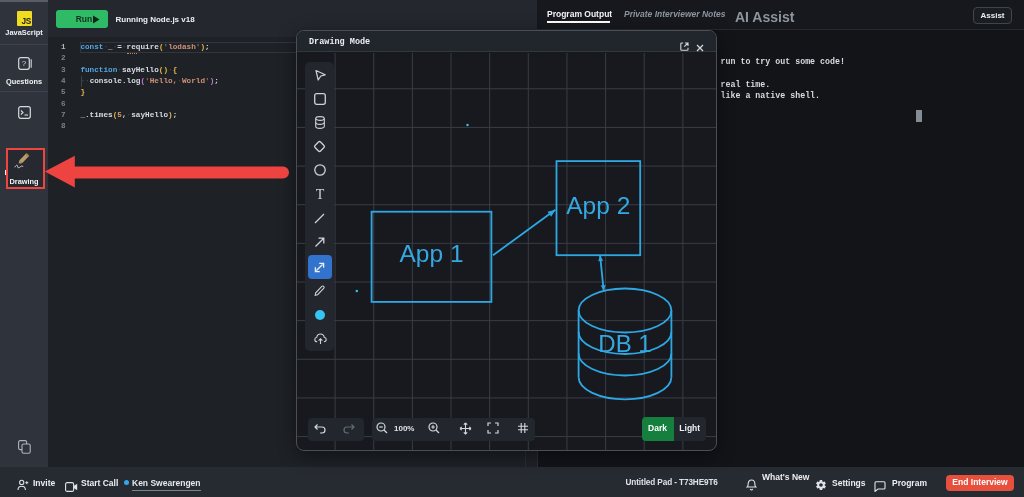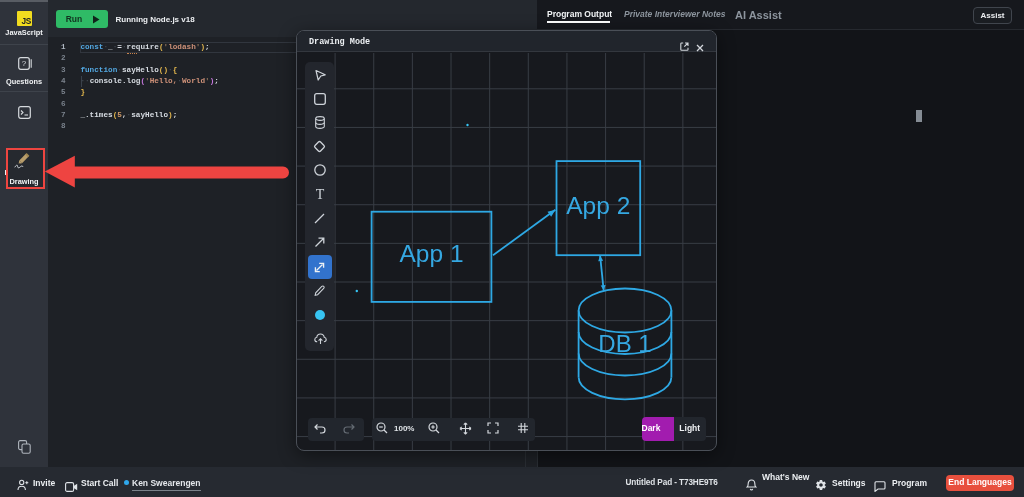--- a/index.html
+++ b/index.html
@@ -54,21 +54,21 @@
 
   <div class="abs" style="left:18px;top:440px;width:13px;height:14px;">
     <svg width="13" height="14" viewBox="0 0 13 14">
         <rect x="0.6" y="0.6" width="8" height="9" rx="1.5" fill="none" stroke="#aeb4bc" stroke-width="1.1"></rect>
         <rect x="4" y="4" width="8.2" height="9.3" rx="1.5" fill="#2f333b" stroke="#aeb4bc" stroke-width="1.1"></rect>
       </svg>
   </div>
 
   <div class="abs" style="left:48px;top:0;width:488.5px;height:37px;background:#24282e;"></div>
   <div class="abs" style="left:55.7px;top:9.5px;width:52.5px;height:18.5px;background:#2fbb66;border-radius:3px;">
-    <span style="position:absolute;left:10px;top:4.5px;font-size:8.5px;font-weight:bold;color:#12311f;">Run</span>
+    <span style="position:absolute;left:20px;top:4.5px;font-size:8.5px;font-weight:bold;color:#12311f;">Run</span>
     <svg style="position:absolute;right:8px;top:5px;" width="8" height="9" viewBox="0 0 8 9">
         <path d="M1 0.5 L7.5 4.5 L1 8.5 Z" fill="#10241a"></path>
       </svg>
   </div>
   <div class="abs" style="left:115.5px;top:14.7px;font-size:8px;font-weight:bold;color:#eef0f3;">Running Node.js v18</div>
 
   <div class="abs" style="left:48px;top:37px;width:488.5px;height:430px;background:#1e2126;"></div>
   <div class="abs" style="left:525px;top:37px;width:1px;height:430px;background:#2a2e34;"></div>
   <div class="abs mono" id="gutter" style="left:48px;top:42.2px;width:17.5px;font-size:7.6px;line-height:11.27px;text-align:right;color:#7b838d;font-weight:bold;">
     <div style="color:#aeb6c0;">1</div>
@@ -85,23 +85,27 @@
     <div class="abs" style="left:81px;top:76px;width:1px;height:11.2px;background:#3a414b;"></div>
     <div class="abs mono" id="code" style="left:80.4px;top:42.2px;font-size:7.7px;line-height:11.27px;white-space:pre;color:#d7dce2;font-weight:bold;"><div><span style="color:#52a7e0">const</span><span style="color:#424953">·</span>_<span style="color:#424953">·</span>=<span style="color:#424953">·</span>require<span style="color:#e2b64d">(</span><span style="color:#9b7b60">'</span><span style="color:#ce9178">lodash</span><span style="color:#9b7b60">'</span><span style="color:#e2b64d">)</span>;</div><div>&nbsp;</div><div><span style="color:#52a7e0">function</span><span style="color:#424953">·</span>sayHello<span style="color:#e2b64d">()</span><span style="color:#424953">·</span><span style="color:#e2b64d">{</span></div><div><span style="color:#424953">·</span><span style="color:#424953">·</span>console.log<span style="color:#c678dd">(</span><span style="color:#9b7b60">'</span><span style="color:#ce9178">Hello,<span style="color:#424953">·</span>World</span><span style="color:#9b7b60">'</span><span style="color:#c678dd">)</span>;</div><div><span style="color:#e2b64d">}</span></div><div>&nbsp;</div><div>_.times<span style="color:#e2b64d">(</span><span style="color:#d19a66">5</span>,<span style="color:#424953">·</span>sayHello<span style="color:#e2b64d">)</span>;</div><div>&nbsp;</div></div>
 
   <div class="abs" style="left:536.5px;top:0;width:487.5px;height:467px;background:#121418;"></div>
   <div class="abs" style="left:536.5px;top:0;width:1px;height:467px;background:#2a2e34;"></div>
   <div class="abs" style="left:536.5px;top:0;width:487.5px;height:28.5px;background:#16181d;"></div>
     <div class="abs" style="left:536.5px;top:28.5px;width:487.5px;height:1px;background:#26292f;"></div>
   <div class="abs" style="left:547px;top:9px;font-size:8.5px;font-weight:bold;color:#f2f4f6;">Program Output</div>
   <div class="abs" style="left:547px;top:21px;width:63px;height:1.6px;background:#fff;"></div>
   <div class="abs" style="left:624px;top:9px;font-size:8.5px;font-weight:bold;color:#8d959e;font-style:italic;">Private Interviewer Notes</div>
-  <div class="abs" style="left:735px;top:9px;font-size:11px;font-weight:bold;color:#8d959e;">AI Assist</div>
+  <div class="abs" style="left:735px;top:9px;font-size:14px;font-weight:bold;color:#8d959e;">AI Assist</div>
   <div class="abs" style="left:973px;top:7px;width:39px;height:16.5px;border:1px solid #40454d;border-radius:4px;background:#1a1d22;color:#eceef1;font-size:8px;font-weight:bold;text-align:center;line-height:15px;">Assist</div>
 
+  <div class="abs mono" style="left:720.5px;top:55.6px;font-size:8.3px;line-height:11.6px;color:#d7dbdf;white-space:pre;font-weight:bold;">run to try out some code!
+&nbsp;
+real time.
+like a native shell.</div>
   <div class="abs" style="left:916px;top:110px;width:6px;height:12px;background:#858c94;"></div>
 
   <div class="abs" style="left:0;top:467px;width:1024px;height:30px;background:#262a31;"></div>
   <div class="abs" style="left:17px;top:477px;width:12px;height:12px;">
     <svg width="12" height="12" viewBox="0 0 12 12">
         <circle cx="4.7" cy="3.4" r="2.1" fill="none" stroke="#dfe3e7" stroke-width="1.1"></circle>
         <path d="M1 11 C1 8.4 2.6 7.2 4.7 7.2 C6.8 7.2 8.4 8.4 8.4 11" fill="none" stroke="#dfe3e7" stroke-width="1.1"></path>
         <path d="M9.8 2.2 v3 M8.3 3.7 h3" stroke="#dfe3e7" stroke-width="1"></path>
       </svg>
   </div>
@@ -129,21 +133,21 @@
         <path d="M19.4 13c0-.3.1-.6.1-1s0-.7-.1-1l2.1-1.6c.2-.2.2-.4.1-.6l-2-3.5c-.1-.2-.4-.3-.6-.2l-2.5 1c-.5-.4-1.1-.7-1.7-1l-.4-2.6c0-.2-.2-.4-.5-.4h-4c-.2 0-.4.2-.5.4l-.4 2.6c-.6.2-1.1.6-1.7 1l-2.5-1c-.2-.1-.5 0-.6.2l-2 3.5c-.1.2-.1.5.1.6L4.5 11c0 .3-.1.6-.1 1s0 .7.1 1l-2.1 1.6c-.2.2-.2.4-.1.6l2 3.5c.1.2.4.3.6.2l2.5-1c.5.4 1.1.7 1.7 1l.4 2.6c0 .2.2.4.5.4h4c.2 0 .4-.2.5-.4l.4-2.6c.6-.2 1.2-.6 1.7-1l2.5 1c.2.1.5 0 .6-.2l2-3.5c.1-.2.1-.5-.1-.6L19.4 13zM12 15.5c-1.9 0-3.5-1.6-3.5-3.5s1.6-3.5 3.5-3.5 3.5 1.6 3.5 3.5-1.6 3.5-3.5 3.5z" fill="#dfe3e7"></path>
       </svg>
   </div>
   <div class="abs" style="left:832px;top:478px;font-size:8.5px;font-weight:bold;color:#eceff2;">Settings</div>
   <div class="abs" style="left:874px;top:478px;width:12px;height:11px;">
     <svg width="12" height="11" viewBox="0 0 12 11">
         <path d="M1 1.8 C1 1.2 1.4 0.8 2 0.8 H10 C10.6 0.8 11 1.2 11 1.8 V7 C11 7.6 10.6 8 10 8 H4 L1 10.4 Z" fill="none" stroke="#dfe3e7" stroke-width="1.1"></path>
       </svg>
   </div>
   <div class="abs" style="left:892px;top:478px;font-size:8.5px;font-weight:bold;color:#eceff2;">Program</div>
-  <div class="abs" style="left:946px;top:475px;width:68px;height:15.5px;background:#e8503e;border-radius:4px;color:#fff;font-size:8.5px;font-weight:bold;text-align:center;line-height:15.5px;">End Languages</div>
+  <div class="abs" style="left:946px;top:475px;width:68px;height:15.5px;background:#e8503e;border-radius:4px;color:#fff;font-size:8.5px;font-weight:bold;text-align:center;line-height:15.5px;">End Interview</div>
 
   <div class="abs" id="modal" style="left:296px;top:29.5px;width:420.5px;height:421.5px;background:#17191e;border:1px solid #4a4f57;border-radius:8px;overflow:hidden;box-shadow:0 4px 18px rgba(0,0,0,0.45);">
     <div class="abs" style="left:0;top:0;width:100%;height:21.5px;background:#21252c;border-bottom:1px solid #33373e;"></div>
     <div class="abs" style="left:12px;top:6.5px;font-size:8.5px;font-weight:bold;color:#eceff2;font-family:Liberation Mono, monospace;">Drawing Mode</div>
     <div class="abs" style="left:382.5px;top:6.5px;width:9px;height:9px;">
       <svg width="9" height="9" viewBox="0 0 9 9">
           <path d="M3.2 1 H1.6 C1 1 0.8 1.3 0.8 1.8 V7.4 C0.8 7.9 1 8.2 1.6 8.2 H7.2 C7.7 8.2 8 7.9 8 7.4 V5.8" fill="none" stroke="#d4d8dd" stroke-width="1.1"></path>
           <path d="M5 1 H8 V4 M8 1 L4.3 4.7" fill="none" stroke="#d4d8dd" stroke-width="1.1"></path>
         </svg>
     </div>
@@ -179,21 +183,21 @@
       <text x="135.5" y="207.7" font-size="24.5" fill="#35a8e2" text-anchor="middle" font-family="Liberation Sans">App 1</text>
       <text x="302.3" y="159.9" font-size="24.5" fill="#35a8e2" text-anchor="middle" font-family="Liberation Sans">App 2</text>
       <text x="329" y="297.5" font-size="24" fill="#35a8e2" text-anchor="middle" font-family="Liberation Sans">DB 1</text>
         </g>
     </svg>
 
     <div class="abs" id="toolstrip" style="left:8.4px;top:31px;width:28.6px;height:289px;background:#23262d;border-radius:5px;"></div>
 
     <div class="abs" style="left:11px;top:387px;width:56px;height:23px;background:#22262d;border-radius:4px;"></div>
     <div class="abs" style="left:74.5px;top:387px;width:163.5px;height:23px;background:#22262d;border-radius:4px;"></div>
-    <div class="abs" style="left:344.5px;top:386.5px;width:32px;height:23.5px;background:#a21caf;border-radius:4px 0 0 4px;color:#fff;font-size:8.5px;font-weight:bold;line-height:23.5px;">Dark</div>
+    <div class="abs" style="left:344.5px;top:386.5px;width:32px;height:23.5px;background:#15803d;border-radius:4px 0 0 4px;color:#fff;font-size:8.5px;font-weight:bold;text-align:center;line-height:23.5px;">Dark</div>
     <div class="abs" style="left:376.5px;top:386.5px;width:32.5px;height:23.5px;background:#22262d;border-radius:0 4px 4px 0;color:#eceff2;font-size:8.5px;font-weight:bold;text-align:center;line-height:23.5px;">Light</div>
   </div>
 
   <div class="abs" id="toolicons">
 
     <div class="abs" style="left:307.6px;top:254.9px;width:24.4px;height:24.2px;background:#3273cd;border-radius:4px;"></div>
 
     <svg class="abs" style="left:313.5px;top:68.5px;" width="13" height="13" viewBox="0 0 13 13">
         <path d="M2 1.5 L11.2 5.8 L6.8 7 L4.2 11 Z" fill="none" stroke="#ced3d9" stroke-width="1.2" stroke-linejoin="round"></path>
       </svg>

